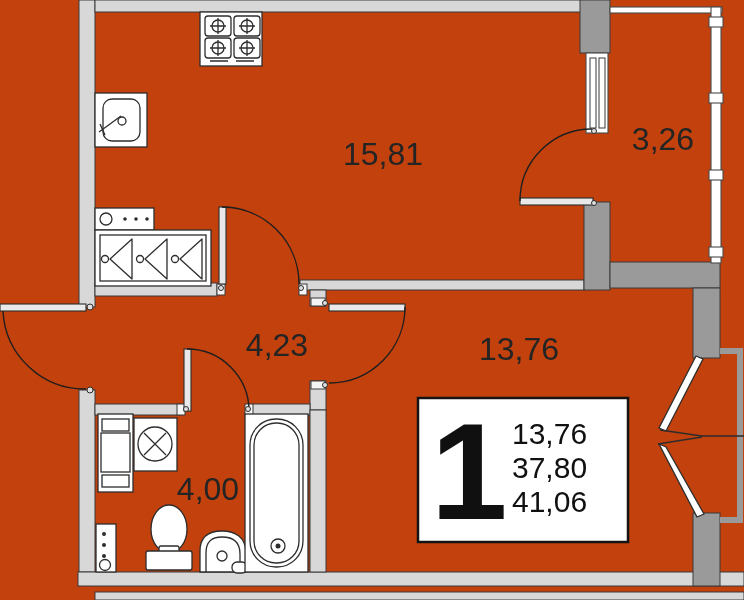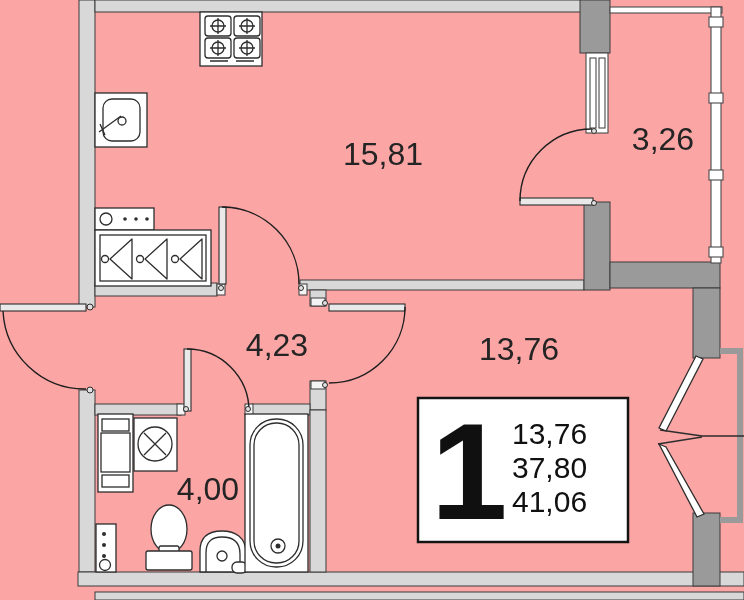--- a/index.html
+++ b/index.html
@@ -1,17 +1,17 @@
 <!DOCTYPE html>
 <html><head>
 <meta charset="utf-8">
 <style>
   html,body { margin:0; padding:0; background:#ffffff; }
   .stage {
-    position:relative; width:744px; height:600px; background:#fca5a5;
+    position:relative; width:744px; height:600px; background:#c2410c;
     font-family:"Liberation Sans", sans-serif; overflow:hidden;
   }
   svg { display:block; }
   .room-label { font-family:"Liberation Sans", sans-serif; font-size:32px; fill:#242424; }
   .info-num  { font-family:"Liberation Sans", sans-serif; font-size:30px; fill:#101010; }
   .info-one  { font-family:"Liberation Sans", sans-serif; font-size:138px; font-weight:700; fill:#101010; }
   .wallL { fill:#d8d8d8; stroke:#3a3a3a; stroke-width:1; }
   .wallD { fill:#9a9a9a; stroke:#3a3a3a; stroke-width:1; }
   .cap   { fill:#f4f4f4; stroke:#3a3a3a; stroke-width:1; }
   .fix   { fill:#ffffff; stroke:#2d2d2d; stroke-width:1.3; }

